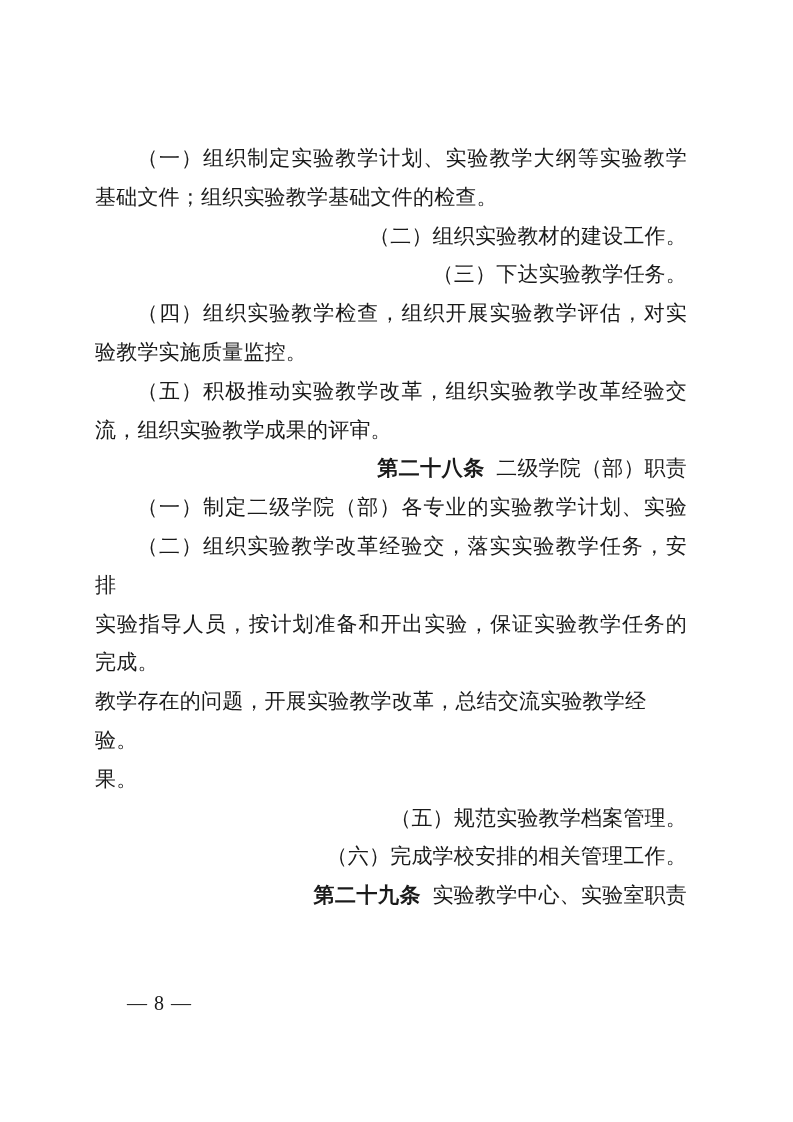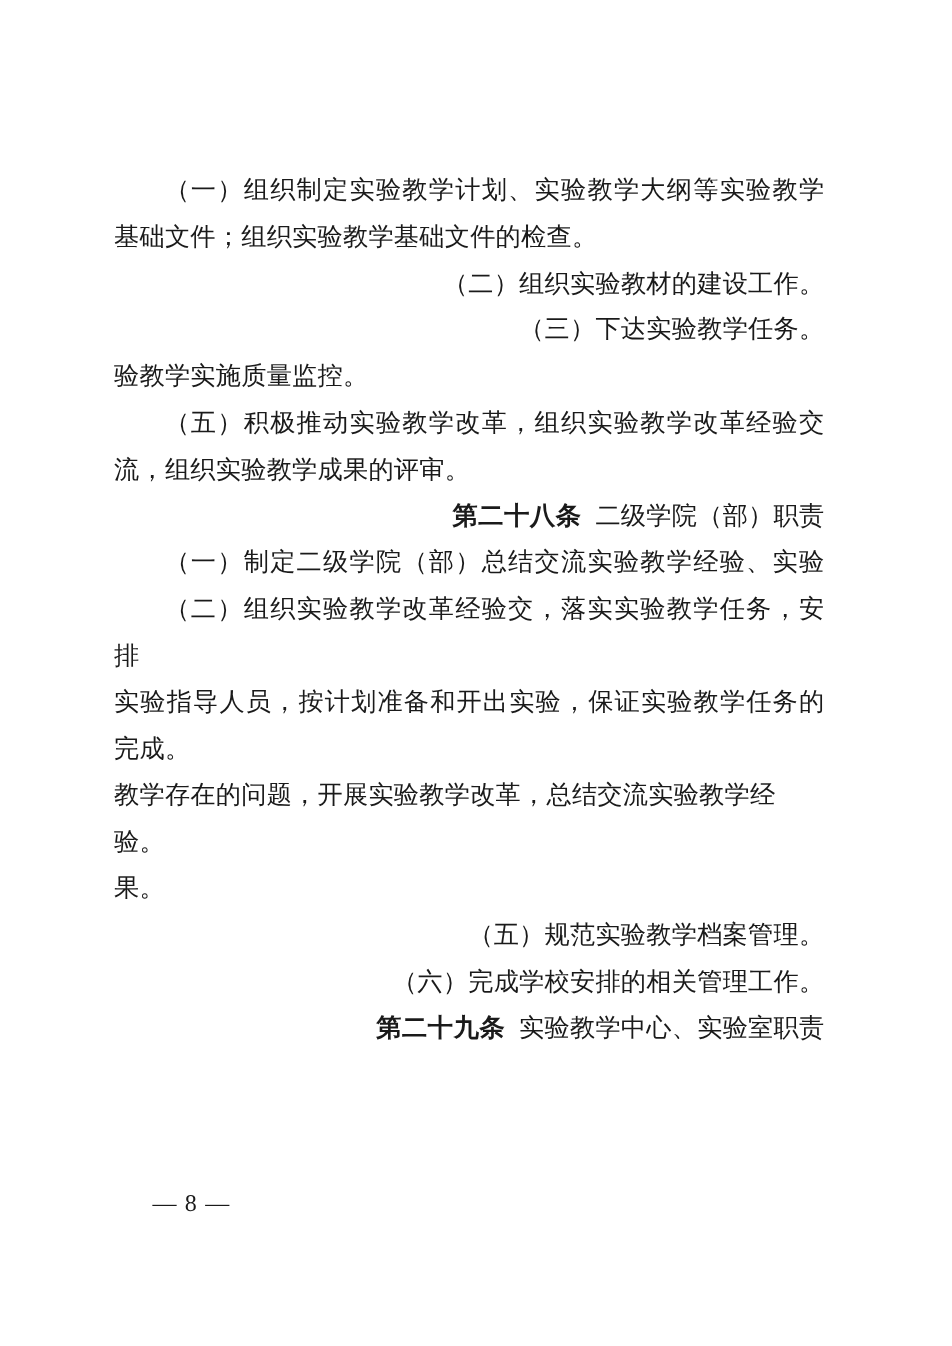--- a/index.html
+++ b/index.html
@@ -59,29 +59,30 @@
 </style>
 </head>
 <body>
 
 <div class="page">
   <div class="content">
     <div class="ln first fill">（一）组织制定实验教学计划、实验教学大纲等实验教学</div>
     <div class="ln">基础文件；组织实验教学基础文件的检查。</div>
     <div class="ln first">（二）组织实验教材的建设工作。</div>
     <div class="ln first">（三）下达实验教学任务。</div>
+    <div class="ln first fill">（四）组织实验教学检查，组织开展实验教学评估，对实</div>
     <div class="ln">验教学实施质量监控。</div>
     <div class="ln first fill">（五）积极推动实验教学改革，组织实验教学改革经验交</div>
     <div class="ln">流，组织实验教学成果的评审。</div>
 
     <div class="ln first heading">
       <span class="num">第二十八条</span><span class="title">二级学院（部）职责</span>
     </div>
 
-    <div class="ln first fill">（一）制定二级学院（部）总结交流实验教学经验、实验</div>
+    <div class="ln first fill">（一）制定二级学院（部）各专业的实验教学计划、实验</div>
     <div class="ln first fill">（二）组织实验教学改革经验交，落实实验教学任务，安排</div>
     <div class="ln fill">实验指导人员，按计划准备和开出实验，保证实验教学任务的</div>
     <div class="ln">完成。</div>
     <div class="ln">教学存在的问题，开展实验教学改革，总结交流实验教学经验。</div>
     <div class="ln">果。</div>
     <div class="ln first">（五）规范实验教学档案管理。</div>
     <div class="ln first">（六）完成学校安排的相关管理工作。</div>
 
     <div class="ln first heading">
       <span class="num">第二十九条</span><span class="title">实验教学中心、实验室职责</span>

